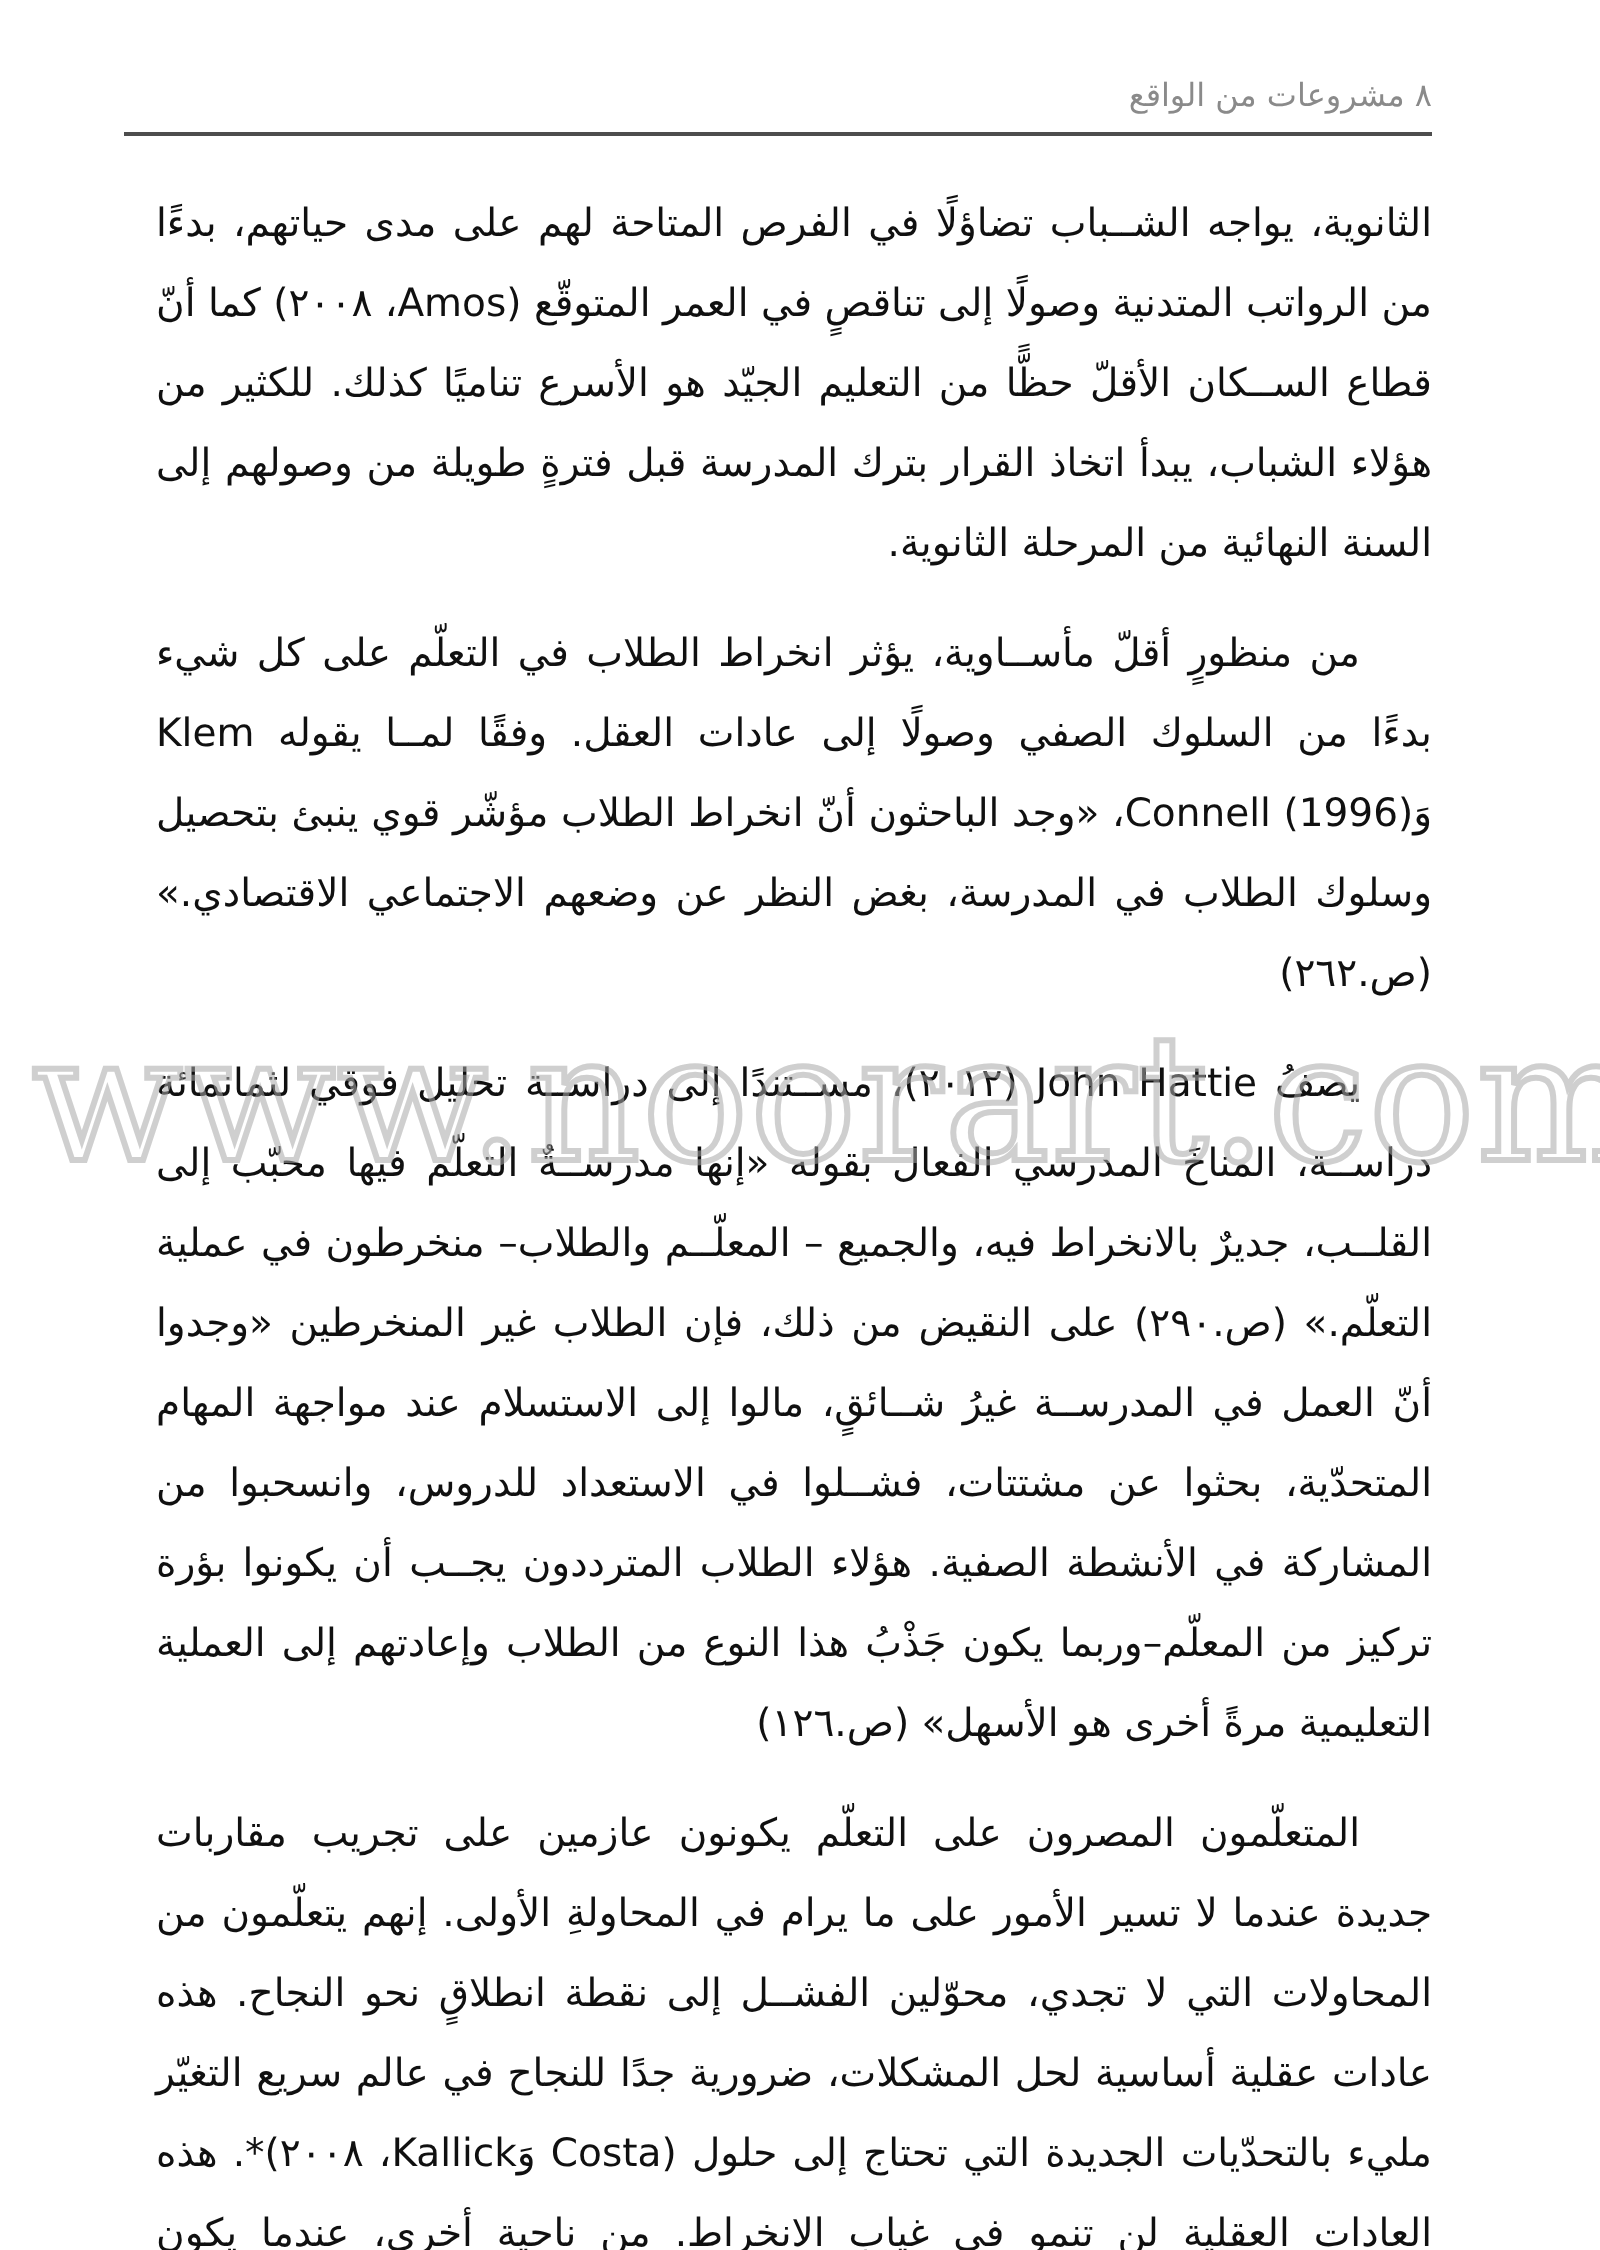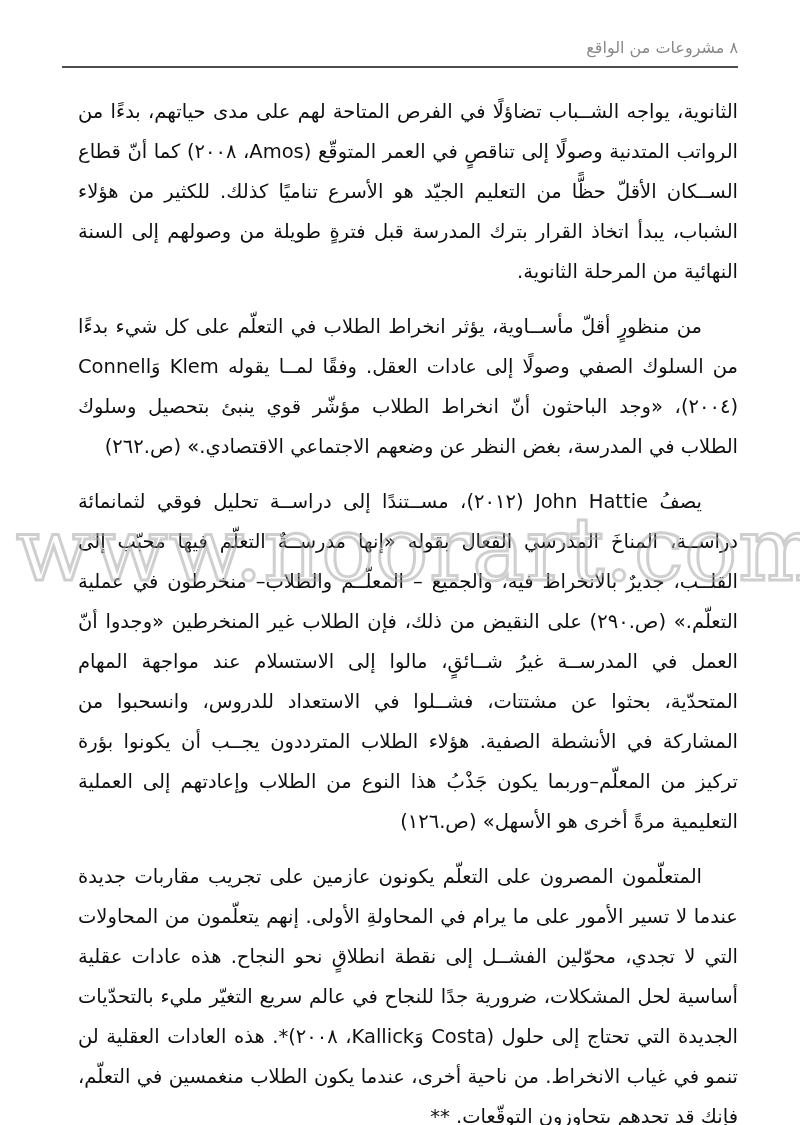--- a/index.html
+++ b/index.html
@@ -13,21 +13,21 @@
     overflow: hidden;
     font-family: "DejaVu Sans", sans-serif;
     direction: rtl;
   }
   .page {
     position: relative;
     width: 800px;
     height: 1125px;
     background: #ffffff;
     box-sizing: border-box;
-    padding: 38px 62px 0 62px;
+    padding: 38px 84px 0 62px;
     color: #111111;
   }
   .running-head {
     text-align: right;
     font-size: 16px;
     color: #8a8a8a;
     letter-spacing: 0.3px;
     margin-bottom: 9px;
   }
   .header-rule {
@@ -72,20 +72,20 @@
 
   <header>
     <div class="running-head">
       <span>٨ مشروعات من الواقع</span>
     </div>
     <div class="header-rule"></div>
   </header>
 
   <main>
     <p class="noindent">الثانوية، يواجه الشــباب تضاؤلًا في الفرص المتاحة لهم على مدى حياتهم، بدءًا من الرواتب المتدنية وصولًا إلى تناقصٍ في العمر المتوقّع (Amos، ٢٠٠٨) كما أنّ قطاع الســكان الأقلّ حظًّا من التعليم الجيّد هو الأسرع تناميًا كذلك. للكثير من هؤلاء الشباب، يبدأ اتخاذ القرار بترك المدرسة قبل فترةٍ طويلة من وصولهم إلى السنة النهائية من المرحلة الثانوية.</p>
-    <p class="indent">من منظورٍ أقلّ مأســاوية، يؤثر انخراط الطلاب في التعلّم على كل شيء بدءًا من السلوك الصفي وصولًا إلى عادات العقل. وفقًا لمــا يقوله Klem وَConnell (٢٠٠٤)، «وجد الباحثون أنّ انخراط الطلاب مؤشّر قوي ينبئ بتحصيل وسلوك الطلاب في المدرسة، بغض النظر عن وضعهم الاجتماعي الاقتصادي.» (ص.٢٦٢)</p>
+    <p class="indent">من منظورٍ أقلّ مأســاوية، يؤثر انخراط الطلاب في التعلّم على كل شيء بدءًا من السلوك الصفي وصولًا إلى عادات العقل. وفقًا لمــا يقوله Klem وَConnell (1996)، «وجد الباحثون أنّ انخراط الطلاب مؤشّر قوي ينبئ بتحصيل وسلوك الطلاب في المدرسة، بغض النظر عن وضعهم الاجتماعي الاقتصادي.» (ص.٢٦٢)</p>
     <p class="indent">يصفُ John Hattie (٢٠١٢)، مســتندًا إلى دراســة تحليل فوقي لثمانمائة دراســة، المناخَ المدرسي الفعال بقوله «إنها مدرســةٌ التعلّم فيها محبّب إلى القلــب، جديرٌ بالانخراط فيه، والجميع – المعلّــم والطلاب– منخرطون في عملية التعلّم.» (ص.٢٩٠) على النقيض من ذلك، فإن الطلاب غير المنخرطين «وجدوا أنّ العمل في المدرســة غيرُ شــائقٍ، مالوا إلى الاستسلام عند مواجهة المهام المتحدّية، بحثوا عن مشتتات، فشــلوا في الاستعداد للدروس، وانسحبوا من المشاركة في الأنشطة الصفية. هؤلاء الطلاب المترددون يجــب أن يكونوا بؤرة تركيز من المعلّم–وربما يكون جَذْبُ هذا النوع من الطلاب وإعادتهم إلى العملية التعليمية مرةً أخرى هو الأسهل» (ص.١٢٦)</p>
     <p class="indent">المتعلّمون المصرون على التعلّم يكونون عازمين على تجريب مقاربات جديدة عندما لا تسير الأمور على ما يرام في المحاولةِ الأولى. إنهم يتعلّمون من المحاولات التي لا تجدي، محوّلين الفشــل إلى نقطة انطلاقٍ نحو النجاح. هذه عادات عقلية أساسية لحل المشكلات، ضرورية جدًا للنجاح في عالم سريع التغيّر مليء بالتحدّيات الجديدة التي تحتاج إلى حلول (Costa وَKallick، ٢٠٠٨)*. هذه العادات العقلية لن تنمو في غياب الانخراط. من ناحية أخرى، عندما يكون الطلاب منغمسين في التعلّم، فإنك قد تجدهم يتجاوزون التوقّعات. **</p>
   </main>
 
   <div class="watermark">www.noorart.com</div>
 
 </div>
 
 </body></html>

